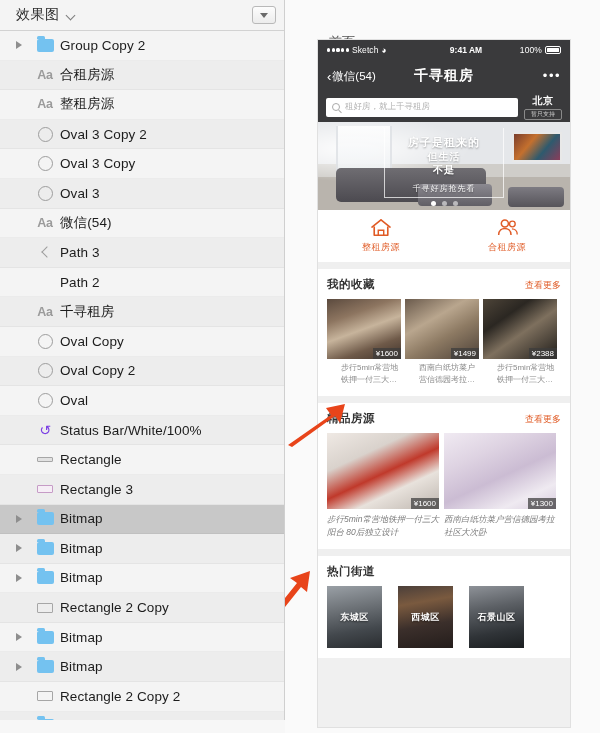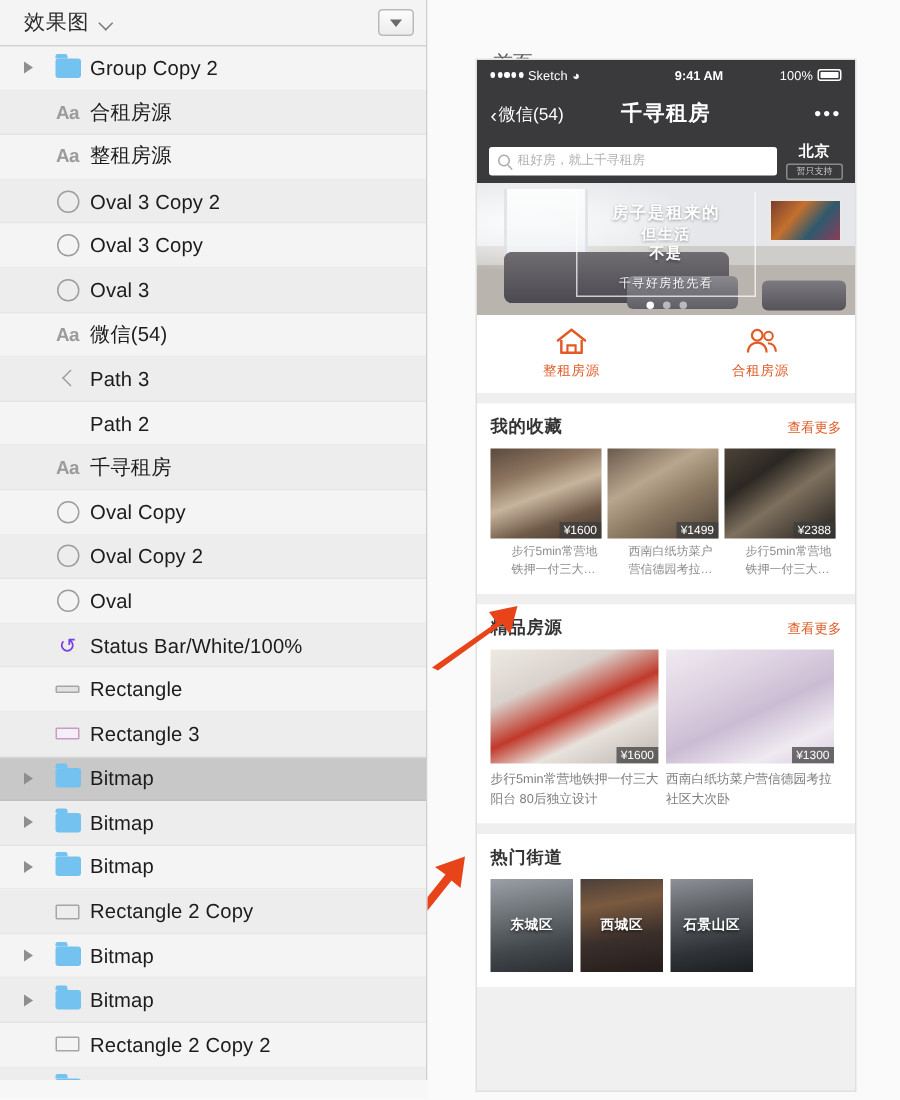--- a/index.html
+++ b/index.html
@@ -182,23 +182,23 @@
   .thumb { position:relative; height:60px; overflow:hidden; }
   .price {
     position:absolute; right:0; bottom:0; background:rgba(60,60,60,.72);
     color:#fff; font-size:8px; padding:1px 3px;
   }
   .c-desc { font-size:8px; color:#8c8c8c; line-height:1.5; margin-top:3px;margin-left:14px; }
 
   .cards2 { display:flex; gap:5px; }
   .card2 { width:112px; }
   .thumb2 { position:relative; height:76px; overflow:hidden; }
-  .c2-desc { font-size:8.5px; color:#7d7d7d; line-height:1.55; margin-top:4px; }
-
-  .tiles { display:flex; gap:5px;align-items:center; }
+  .c2-desc { font-size:8.5px; color:#7d7d7d; line-height:1.55; margin-top:4px;font-style:italic; }
+
+  .tiles { display:flex; gap:16px;align-items:center; }
   .tile { width:55px; height:62px; position:relative; overflow:hidden; }
   .tile span { position:absolute; left:0;right:0; top:50%; transform:translateY(-50%);
                text-align:center; color:#fff; font-size:9px; font-weight:600; letter-spacing:.5px;
                text-shadow:0 1px 2px rgba(0,0,0,.6); }
 
   
   .ph-a { background:linear-gradient(160deg,#5b4a3e,#8d7560 28%,#c7b49c 50%,#6f5a49 75%,#3e322a); }
   .ph-b { background:linear-gradient(150deg,#6a5a4c,#b9a68e 35%,#8d7a63 60%,#4d4138); }
   .ph-c { background:linear-gradient(145deg,#4d4438,#2b2722 30%,#7e705e 55%,#1f1c19); }
   .ph-d { background:linear-gradient(155deg,#efe9e4,#d9d2cc 30%,#c0392b 52%,#e8e2dc 70%,#bdb5ae); }

